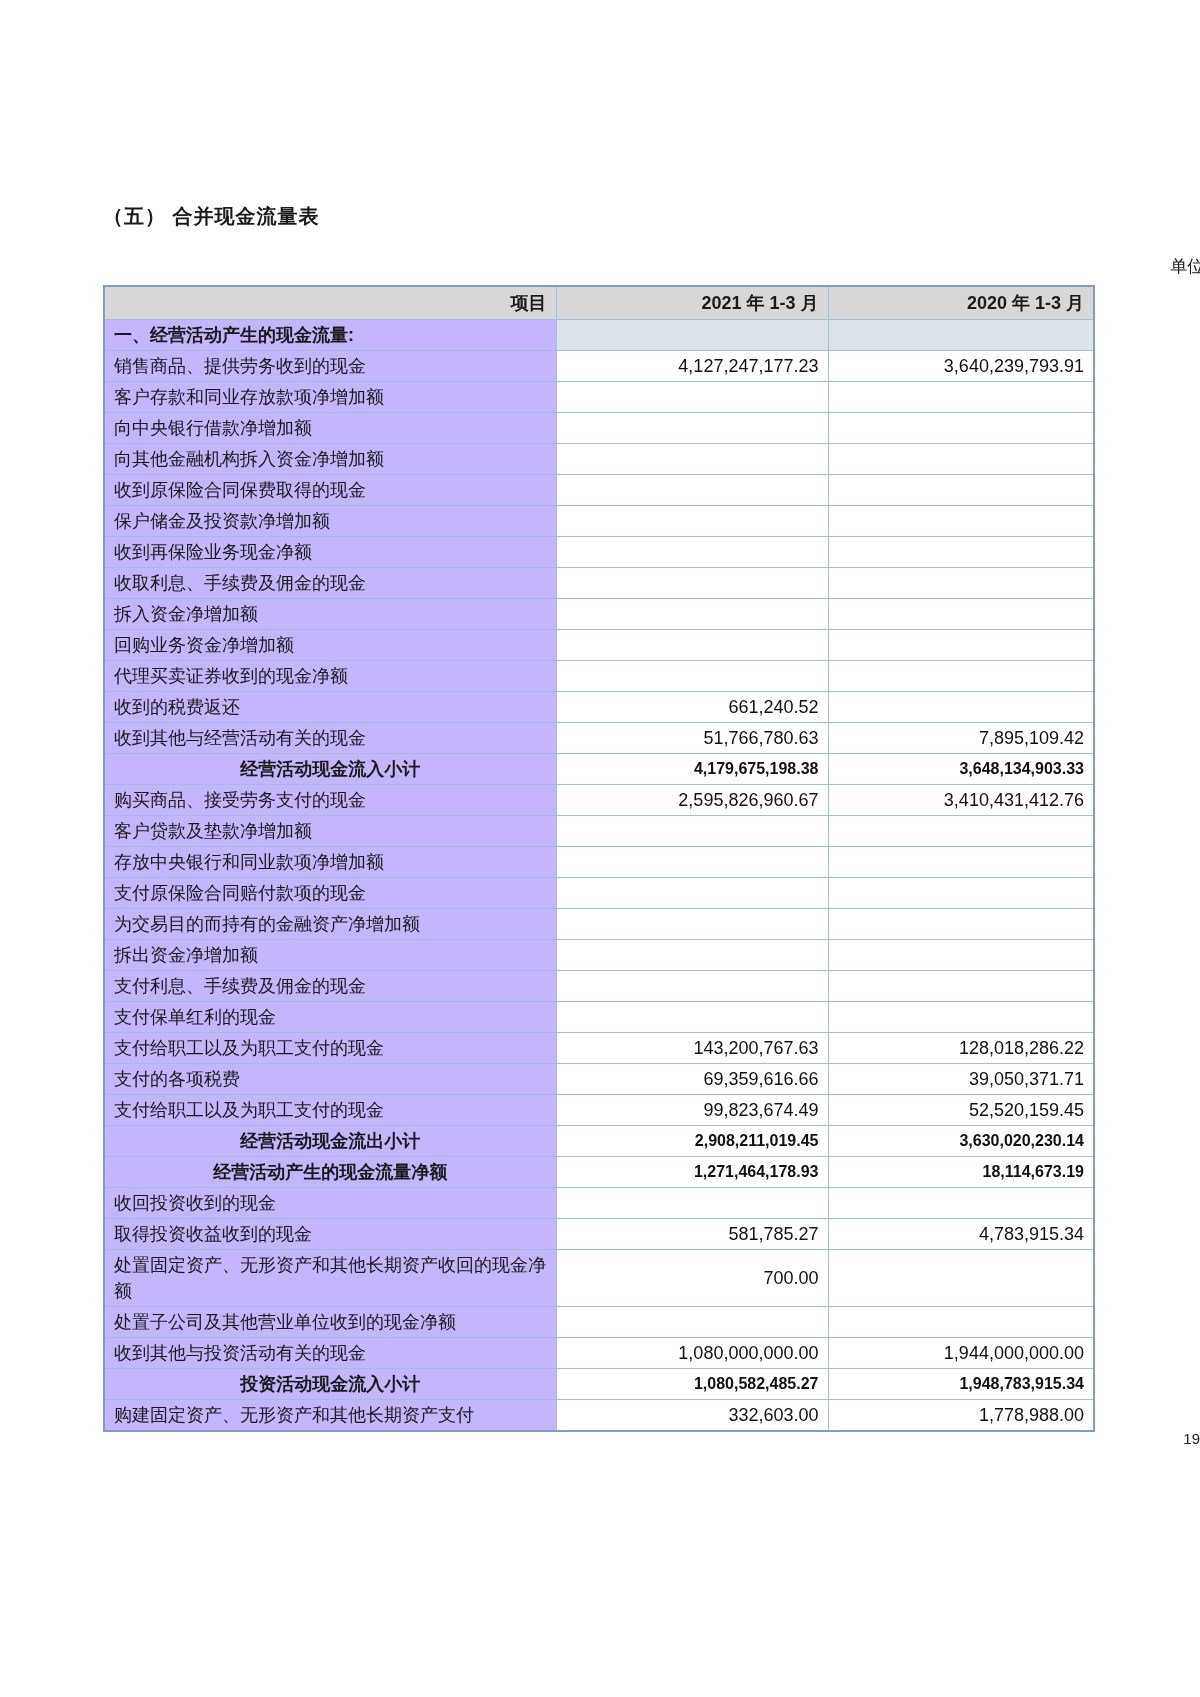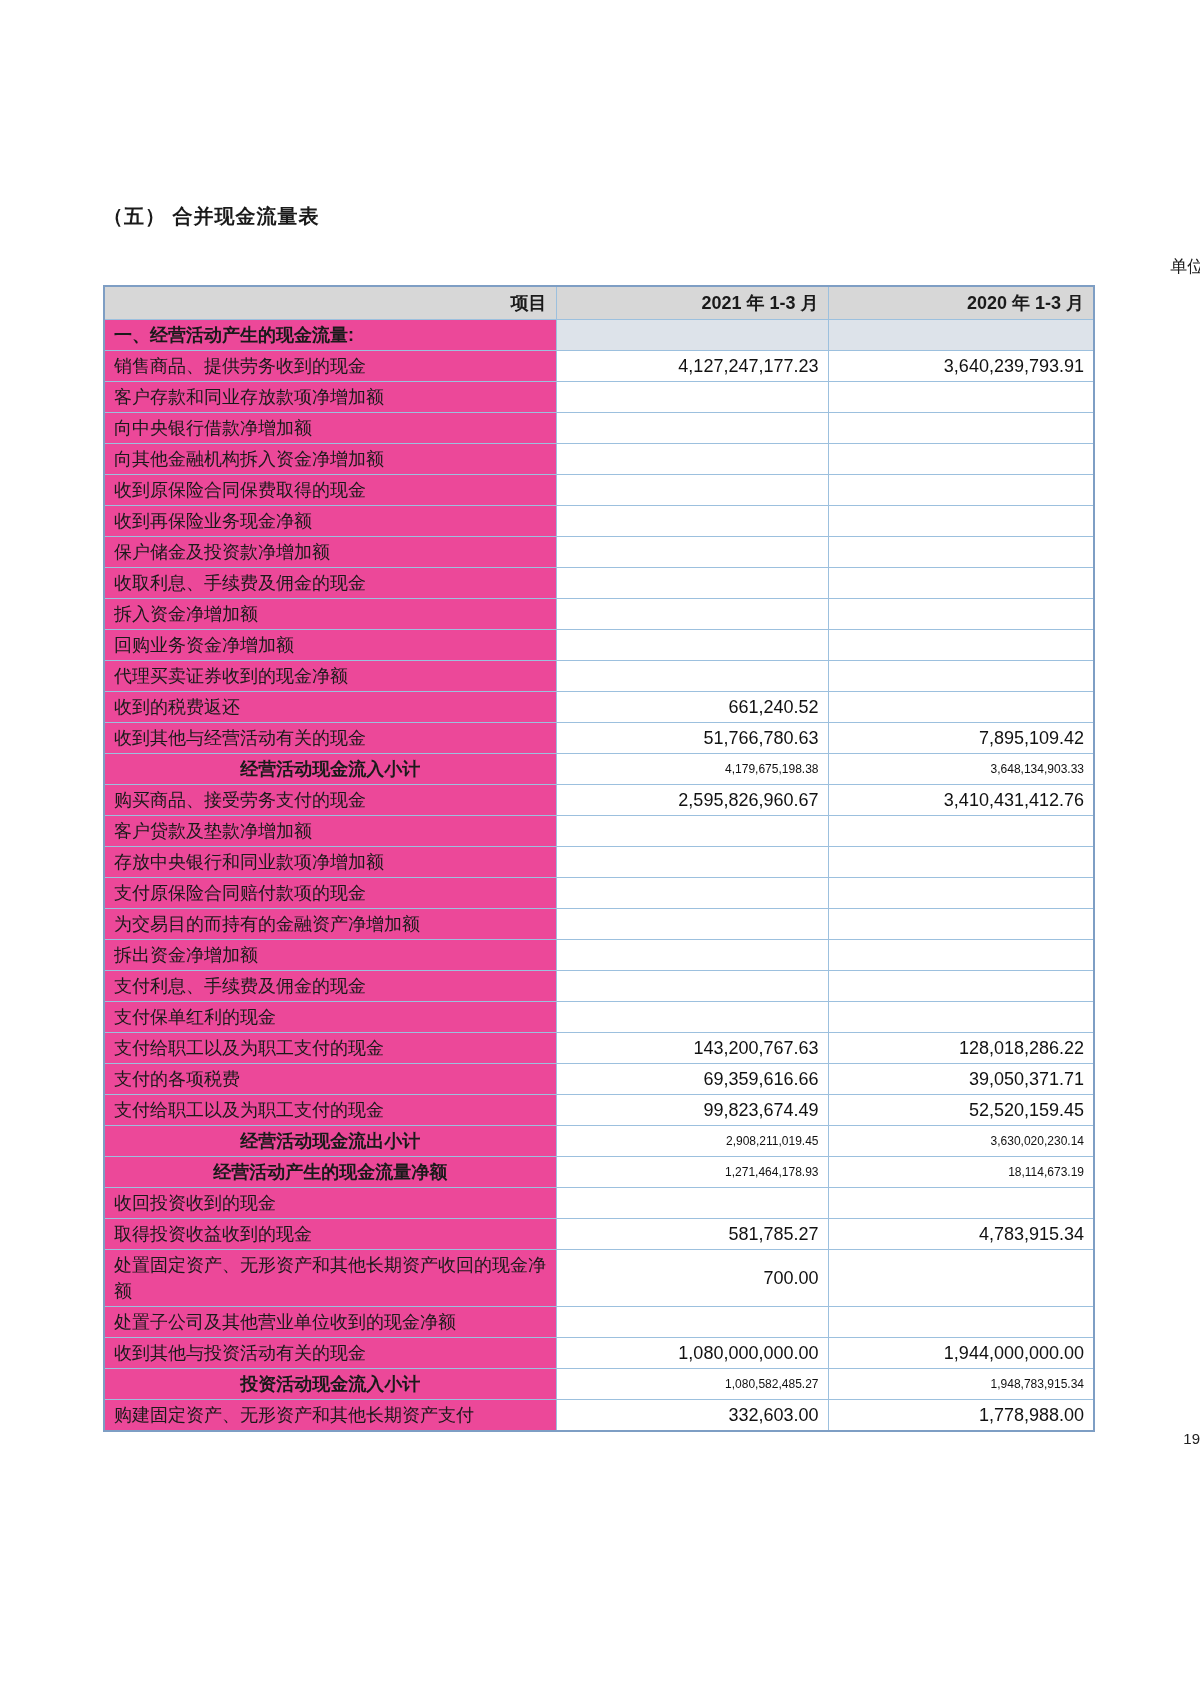--- a/index.html
+++ b/index.html
@@ -57,43 +57,43 @@
     height: 33px;
     background: #d7d7d7;
     font-weight: bold;
     text-align: right;
     color: #1a1a1a;
   }
   table.cashflow td {
     height: 30px;
   }
   td.label-cell {
-    background: #ec4899;
+    background: #c4b5fd;
     text-align: left;
     color: #1a1a1a;
   }
   td.num-cell {
     background: #ffffff;
     text-align: right;
     font-size: 17px;
     color: #111111;
   }
   tr.row-section td.label-cell {
     font-weight: bold;
   }
   tr.row-section td.num-cell {
     background: #dde3ea;
   }
   tr.row-subtotal td.label-cell {
     font-weight: bold;
     text-align: center;
   }
   tr.row-subtotal td.num-cell {
-    font-weight: normal;
-    font-size: 12px;
+    font-weight: bold;
+    font-size: 16px;
   }
   .page-number {
     position: absolute;
     top: 1430px;
     left: 0;
     width: 100%;
     text-align: right;
     font-size: 15px;
     color: #222222;
   }
@@ -146,26 +146,26 @@
             <td class="label-cell">向其他金融机构拆入资金净增加额</td>
             <td class="num-cell"></td>
             <td class="num-cell"></td>
           </tr>
           <tr class="row-data">
             <td class="label-cell">收到原保险合同保费取得的现金</td>
             <td class="num-cell"></td>
             <td class="num-cell"></td>
           </tr>
           <tr class="row-data">
+            <td class="label-cell">保户储金及投资款净增加额</td>
+            <td class="num-cell"></td>
+            <td class="num-cell"></td>
+          </tr>
+          <tr class="row-data">
             <td class="label-cell">收到再保险业务现金净额</td>
-            <td class="num-cell"></td>
-            <td class="num-cell"></td>
-          </tr>
-          <tr class="row-data">
-            <td class="label-cell">保户储金及投资款净增加额</td>
             <td class="num-cell"></td>
             <td class="num-cell"></td>
           </tr>
           <tr class="row-data">
             <td class="label-cell">收取利息、手续费及佣金的现金</td>
             <td class="num-cell"></td>
             <td class="num-cell"></td>
           </tr>
           <tr class="row-data">
             <td class="label-cell">拆入资金净增加额</td>

